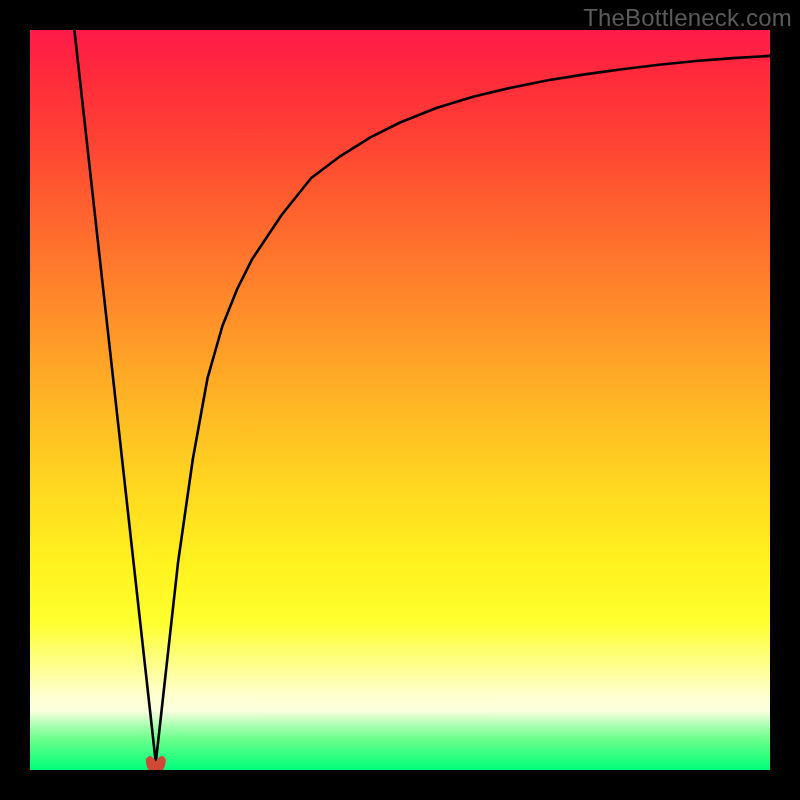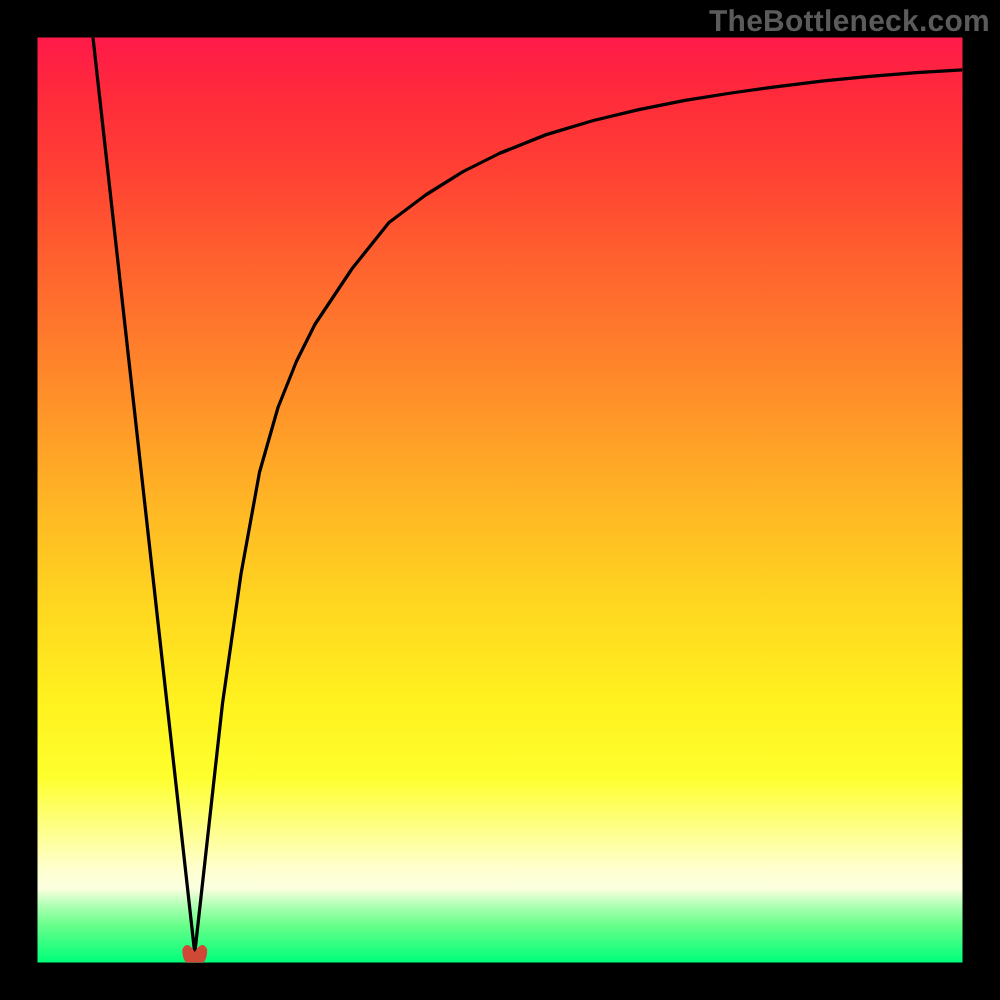--- a/index.html
+++ b/index.html
@@ -49,21 +49,21 @@
     width: 740px;
     height: 740px;
     display: block;
   }
   .watermark {
     position: absolute;
     top: 4px;
     right: 8px;
     color: #5b5b5b;
     font-size: 24px;
-    font-weight: 700;
+    font-weight: 400;
     letter-spacing: 0.2px;
     user-select: none;
     pointer-events: none;
   }
 </style>
 </head>
 <body>
 
 <div class="frame">
 

